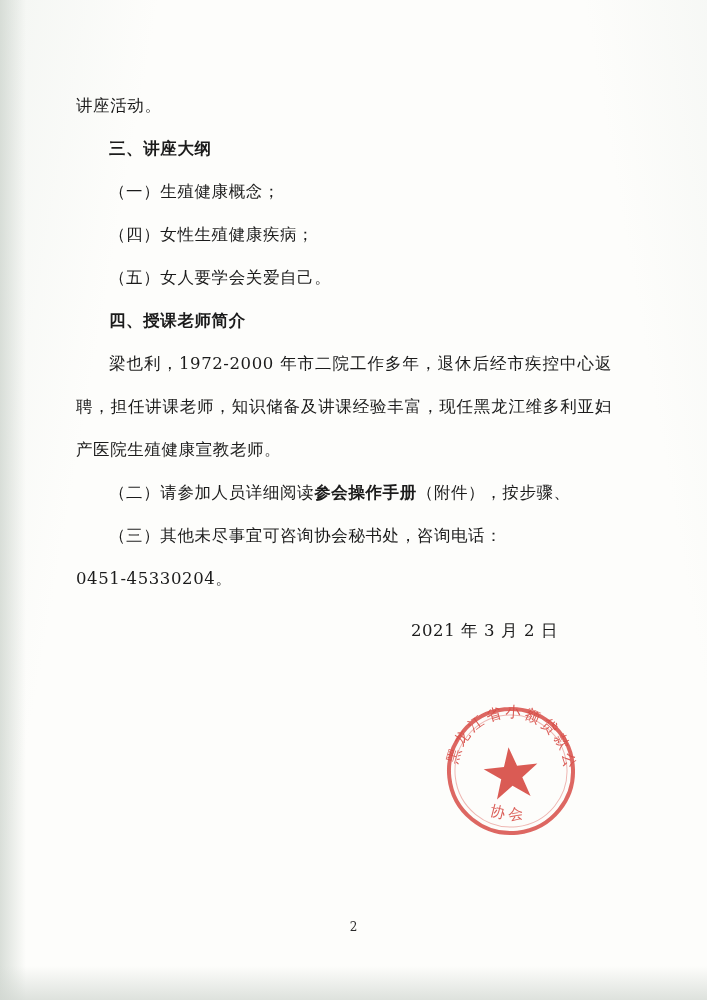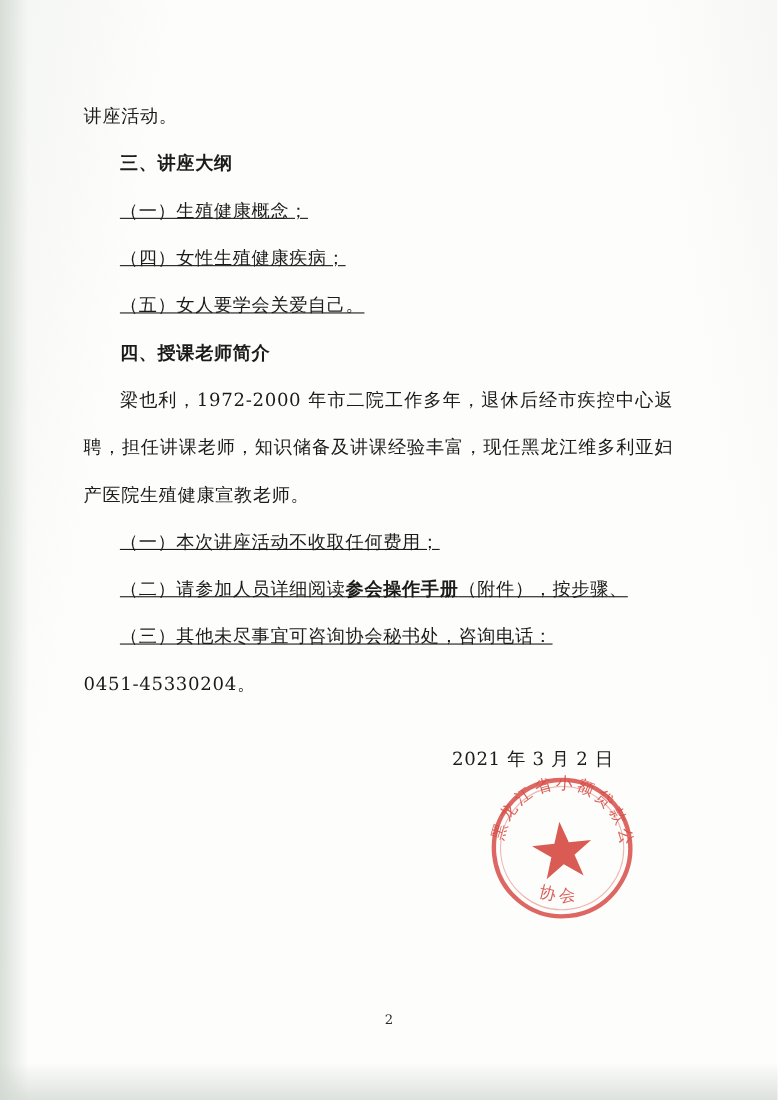--- a/index.html
+++ b/index.html
@@ -46,32 +46,32 @@
     width: 536px;
   }
   p {
     margin: 0 0 0 0;
     font-size: 16.5px;
     line-height: 43px;
     color: #1b1b1b;
     letter-spacing: 0.6px;
     text-align: justify;
   }
-  .indent2 { text-indent: 33px; text-decoration: underline; }
+  .indent2 { text-indent: 33px; }
   .bold { font-weight: bold; }
   .heading {
     font-weight: bold;
     text-indent: 33px;
   }
   .para-body {
     text-indent: 33px;
     text-align: justify;
   }
   .date-line {
-    margin-top: 30px;
+    margin-top: 14px;
     text-align: right;
     padding-right: 54px;
     font-size: 16.5px;
     line-height: 34px;
     color: #1b1b1b;
   }
   .page-number {
     position: absolute;
     left: 0;
     top: 920px;
@@ -107,21 +107,20 @@
     <p>讲座活动。</p>
 
     <p class="heading">三、讲座大纲</p>
     <p class="indent2">（一）生殖健康概念；</p>
     <p class="indent2">（四）女性生殖健康疾病；</p>
     <p class="indent2">（五）女人要学会关爱自己。</p>
 
     <p class="heading">四、授课老师简介</p>
     <p class="para-body">梁也利，1972-2000 年市二院工作多年，退休后经市疾控中心返聘，担任讲课老师，知识储备及讲课经验丰富，现任黑龙江维多利亚妇产医院生殖健康宣教老师。</p>
 
-    <p class="indent2">（一）本次讲座活动不收取任何费用；</p>
     <p class="indent2"><span>（二）请参加人员详细阅读</span><span class="bold">参会操作手册</span><span>（附件），按步骤、</span></p>
     <p class="indent2">（三）其他未尽事宜可咨询协会秘书处，咨询电话：</p>
     <p>0451-45330204。</p>
 
     <p class="date-line">2021 年 3 月 2 日</p>
   </div>
 
   <div class="seal">
     <svg width="148" height="148" viewBox="0 0 148 148" xmlns="http://www.w3.org/2000/svg">
       <defs>

